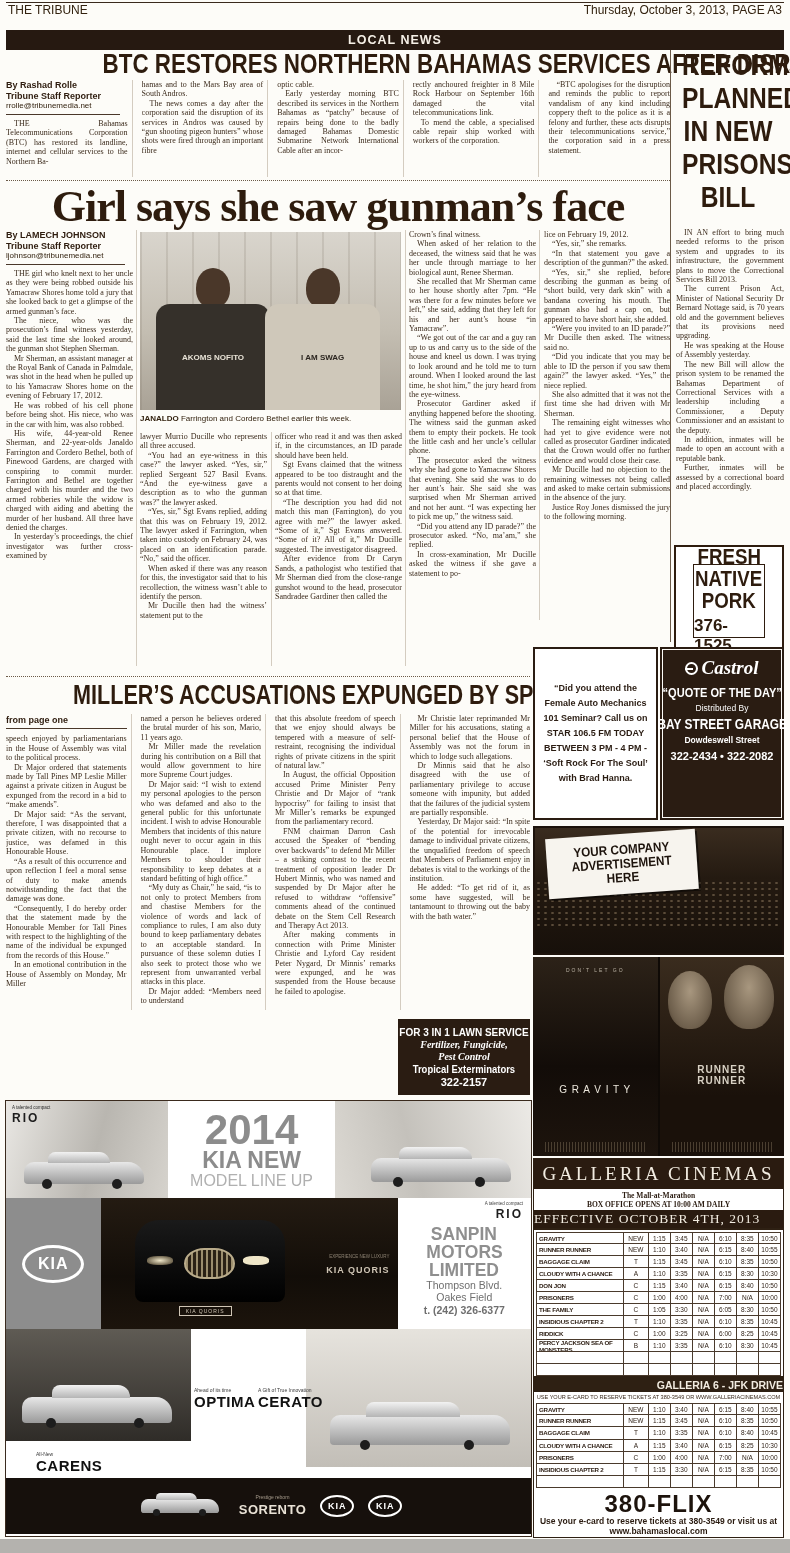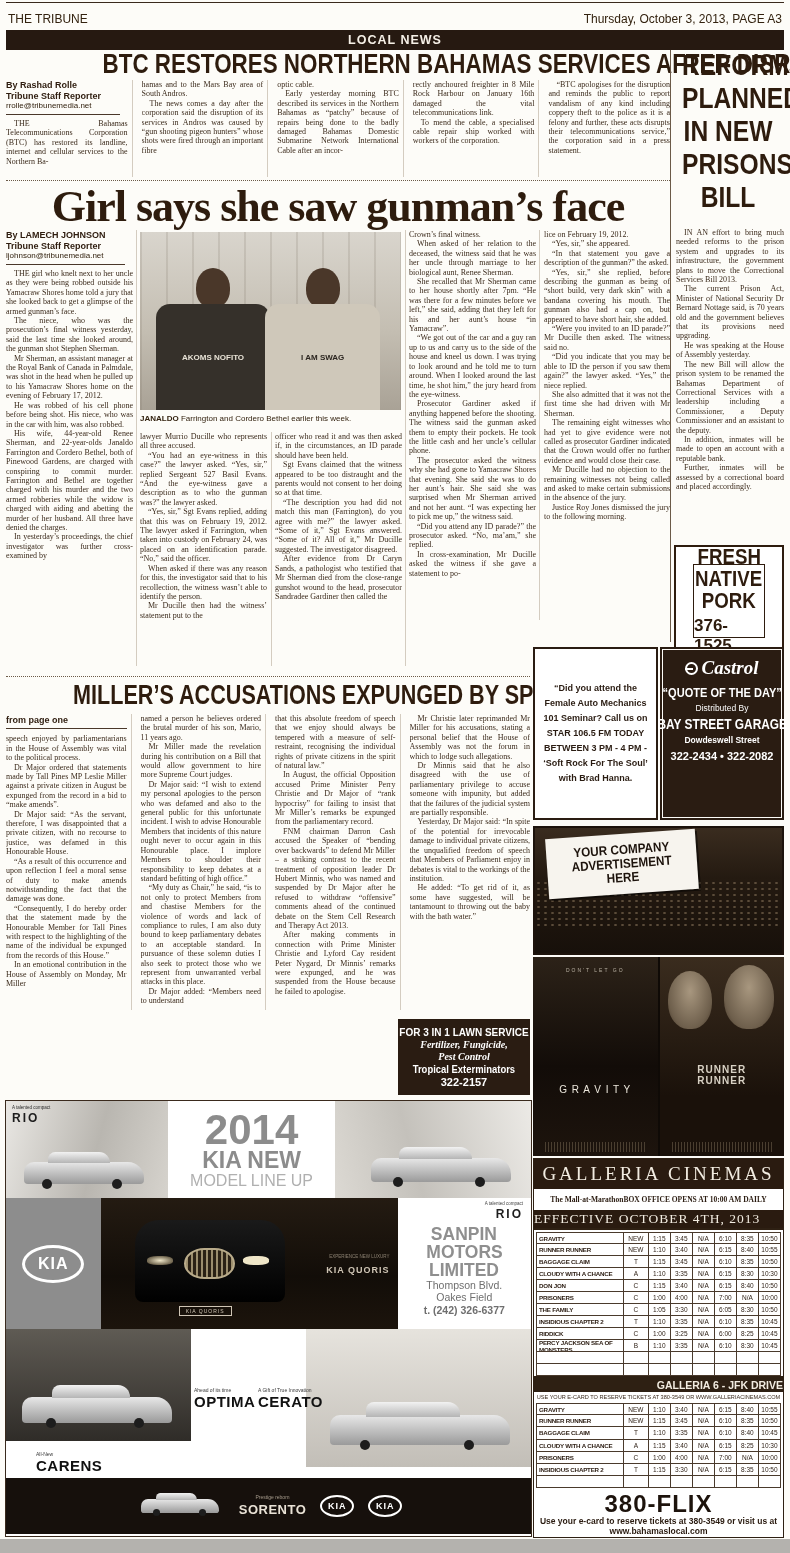--- a/index.html
+++ b/index.html
@@ -2,21 +2,21 @@
 <html><head>
 <meta charset="utf-8">
 <style>
   *{margin:0;padding:0;box-sizing:border-box}
   html,body{background:#fff}
   #page{position:relative;width:790px;height:1553px;margin:0 auto;background:#fdfcf8;
     font-family:"Liberation Serif",serif;color:#3b2a1b;overflow:hidden}
   .abs{position:absolute}
   
   .masthead{top:2px;left:6px;right:6px;height:36px;border-top:1px solid #3a2a1d;border-bottom:3px solid #3a2a1d;
-    display:flex;justify-content:space-between;align-items:center;font-family:"Liberation Sans",sans-serif;
+    display:flex;justify-content:space-between;font-family:"Liberation Sans",sans-serif;
     font-size:12px;color:#33220f;padding:0 2px}
   .local-bar{top:30px;left:6px;right:6px;height:20px;background:#261911;display:flex;align-items:center;justify-content:center}
   .local-bar span{color:#f5efe6;font-family:"Liberation Sans",sans-serif;font-weight:bold;font-size:12.5px;letter-spacing:1px}
   
   .cond{display:inline-block;white-space:nowrap;transform:scaleX(.8);transform-origin:center}
   .btc-headline{top:50px;left:6px;width:664px;text-align:center;font-family:"Liberation Sans",sans-serif;
     font-weight:bold;font-size:28px;color:#2e1c0e;line-height:28px}
   .girl-headline{top:184px;left:6px;width:664px;text-align:center;font-weight:bold;font-size:44px;
     color:#2e1c0e;letter-spacing:-1px;line-height:46px}
   .miller-headline{top:680px;left:6px;width:524px;text-align:center;font-family:"Liberation Sans",sans-serif;
@@ -122,21 +122,21 @@
   .lawn{left:398px;top:1019px;width:132px;height:76px;background:#2a1c12;display:flex;flex-direction:column;
     align-items:center;justify-content:center;gap:1px;color:#fff;text-align:center}
   .lawn-title{font-family:"Liberation Sans",sans-serif;font-weight:bold;font-size:10px}
   .lawn-it{font-style:italic;font-weight:bold;font-size:10px}
   .lawn-name{font-family:"Liberation Sans",sans-serif;font-weight:bold;font-size:10.5px;transform:scaleX(.9)}
   .lawn-phone{font-family:"Liberation Sans",sans-serif;font-weight:bold;font-size:11px}
   
   .cinema{left:533px;top:1158px;width:251px;height:380px;background:#fff;border:1px solid #2e2013}
   .cin-header{height:30px;background:#2a1b10;display:flex;align-items:center;justify-content:center}
   .cin-header span{font-family:"Liberation Serif",serif;font-size:19px;letter-spacing:3px;color:#f2ece1}
-  .cin-info{height:21px;display:flex;flex-direction:row;align-items:center;justify-content:center;
+  .cin-info{height:21px;display:flex;flex-direction:column;align-items:center;justify-content:center;
     font-weight:bold;font-size:7.5px;line-height:9px;color:#2a1b10;font-family:"Liberation Serif",serif}
   .cin-eff{height:18px;background:#2a1b10;display:flex;align-items:center;justify-content:flex-start}
   .cin-eff span{font-family:"Liberation Serif",serif;font-size:13.5px;letter-spacing:1px;color:#f2ece1}
   .t-wrap{padding:2px;border:2px solid #2e2013;border-left:none;border-right:none;background:#fff}
   .t1{height:150px}
   .t2{height:90px;border-top:none;border-bottom:none}
   .t-row{display:grid;grid-template-columns:36% 10% 9% 9% 9% 9% 9% 9%;border-bottom:1px solid #4a3a2c}
   .t-row:first-child{border-top:1px solid #4a3a2c}
   .t1 .t-row{height:12px}
   .t2 .t-row{height:12.2px}
@@ -240,21 +240,21 @@
     </div>
     <div class="col cont">
         <p class="para">hamas and to the Mars Bay area of South Andros.</p>
         <p class="para">The news comes a day after the corporation said the disruption of its services in Andros was caused by “gun shooting pigeon hunters” whose shots were fired through an important fibre</p>
       </div>
     <div class="col cont">
         <p class="para">optic cable.</p>
         <p class="para">Early yesterday morning BTC described its services in the Northern Bahamas as “patchy” because of repairs being done to the badly damaged Bahamas Domestic Submarine Network International Cable after an incor-</p>
       </div>
     <div class="col cont">
-        <p class="para">rectly anchoured freighter in 8 Mile Rock Harbour on January 16th damaged the vital telecommunications link.</p>
+        <p class="para">rectly anchoured freighter in 8 Mile Rock Harbour on September 16th damaged the vital telecommunications link.</p>
         <p class="para">To mend the cable, a specialised cable repair ship worked with workers of the corporation.</p>
       </div>
     <div class="col">
         <p class="para">“BTC apologises for the disruption and reminds the public to report vandalism of any kind including coppery theft to the police as it is a felony and further, these acts disrupts their telecommunications service,” the corporation said in a press statement.</p>
       </div>
   </div>
   <div class="abs sep sep1"></div>
 
   <div class="abs girl-headline">Girl says she saw gunman’s face</div>
   <div class="abs girl-area">
@@ -310,21 +310,21 @@
         <p class="para">When asked of her relation to the deceased, the witness said that he was her uncle through marriage to her biological aunt, Renee Sherman.</p>
         <p class="para">She recalled that Mr Sherman came to her house shortly after 7pm. “He was there for a few minutes before we left,” she said, adding that they left for his and her aunt’s house “in Yamacraw”.</p>
         <p class="para">“We got out of the car and a guy ran up to us and carry us to the side of the house and kneel us down. I was trying to look around and he told me to turn around. When I looked around the last time, he shot him,” the jury heard from the eye-witness.</p>
         <p class="para">Prosecutor Gardiner asked if anything happened before the shooting. The witness said the gunman asked them to empty their pockets. He took the little cash and her uncle’s cellular phone.</p>
         <p class="para">The prosecutor asked the witness why she had gone to Yamacraw Shores that evening. She said she was to do her aunt’s hair. She said she was surprised when Mr Sherman arrived and not her aunt. “I was expecting her to pick me up,” the witness said.</p>
         <p class="para">“Did you attend any ID parade?” the prosecutor asked. “No, ma’am,” she replied.</p>
         <p class="para">In cross-examination, Mr Ducille asked the witness if she gave a statement to po-</p>
       </div>
     <div class="g-col g5 cont">
         <p class="para">lice on February 19, 2012.</p>
-        <p class="para">“Yes, sir,” she appeared.</p>
+        <p class="para">“Yes, sir,” she remarks.</p>
         <p class="para">“In that statement you gave a description of the gunman?” the asked.</p>
         <p class="para">“Yes, sir,” she replied, before describing the gunman as being of “short build, very dark skin” with a bandana covering his mouth. The gunman also had a cap on, but appeared to have short hair, she added.</p>
         <p class="para">“Were you invited to an ID parade?” Mr Ducille then asked. The witness said no.</p>
         <p class="para">“Did you indicate that you may be able to ID the person if you saw them again?” the lawyer asked. “Yes,” the niece replied.</p>
         <p class="para">She also admitted that it was not the first time she had driven with Mr Sherman.</p>
         <p class="para">The remaining eight witnesses who had yet to give evidence were not called as prosecutor Gardiner indicated that the Crown would offer no further evidence and would close their case.</p>
         <p class="para">Mr Ducille had no objection to the remaining witnesses not being called and asked to make certain submissions in the absence of the jury.</p>
         <p class="para">Justice Roy Jones dismissed the jury to the following morning.</p>
       </div>
   </div>

